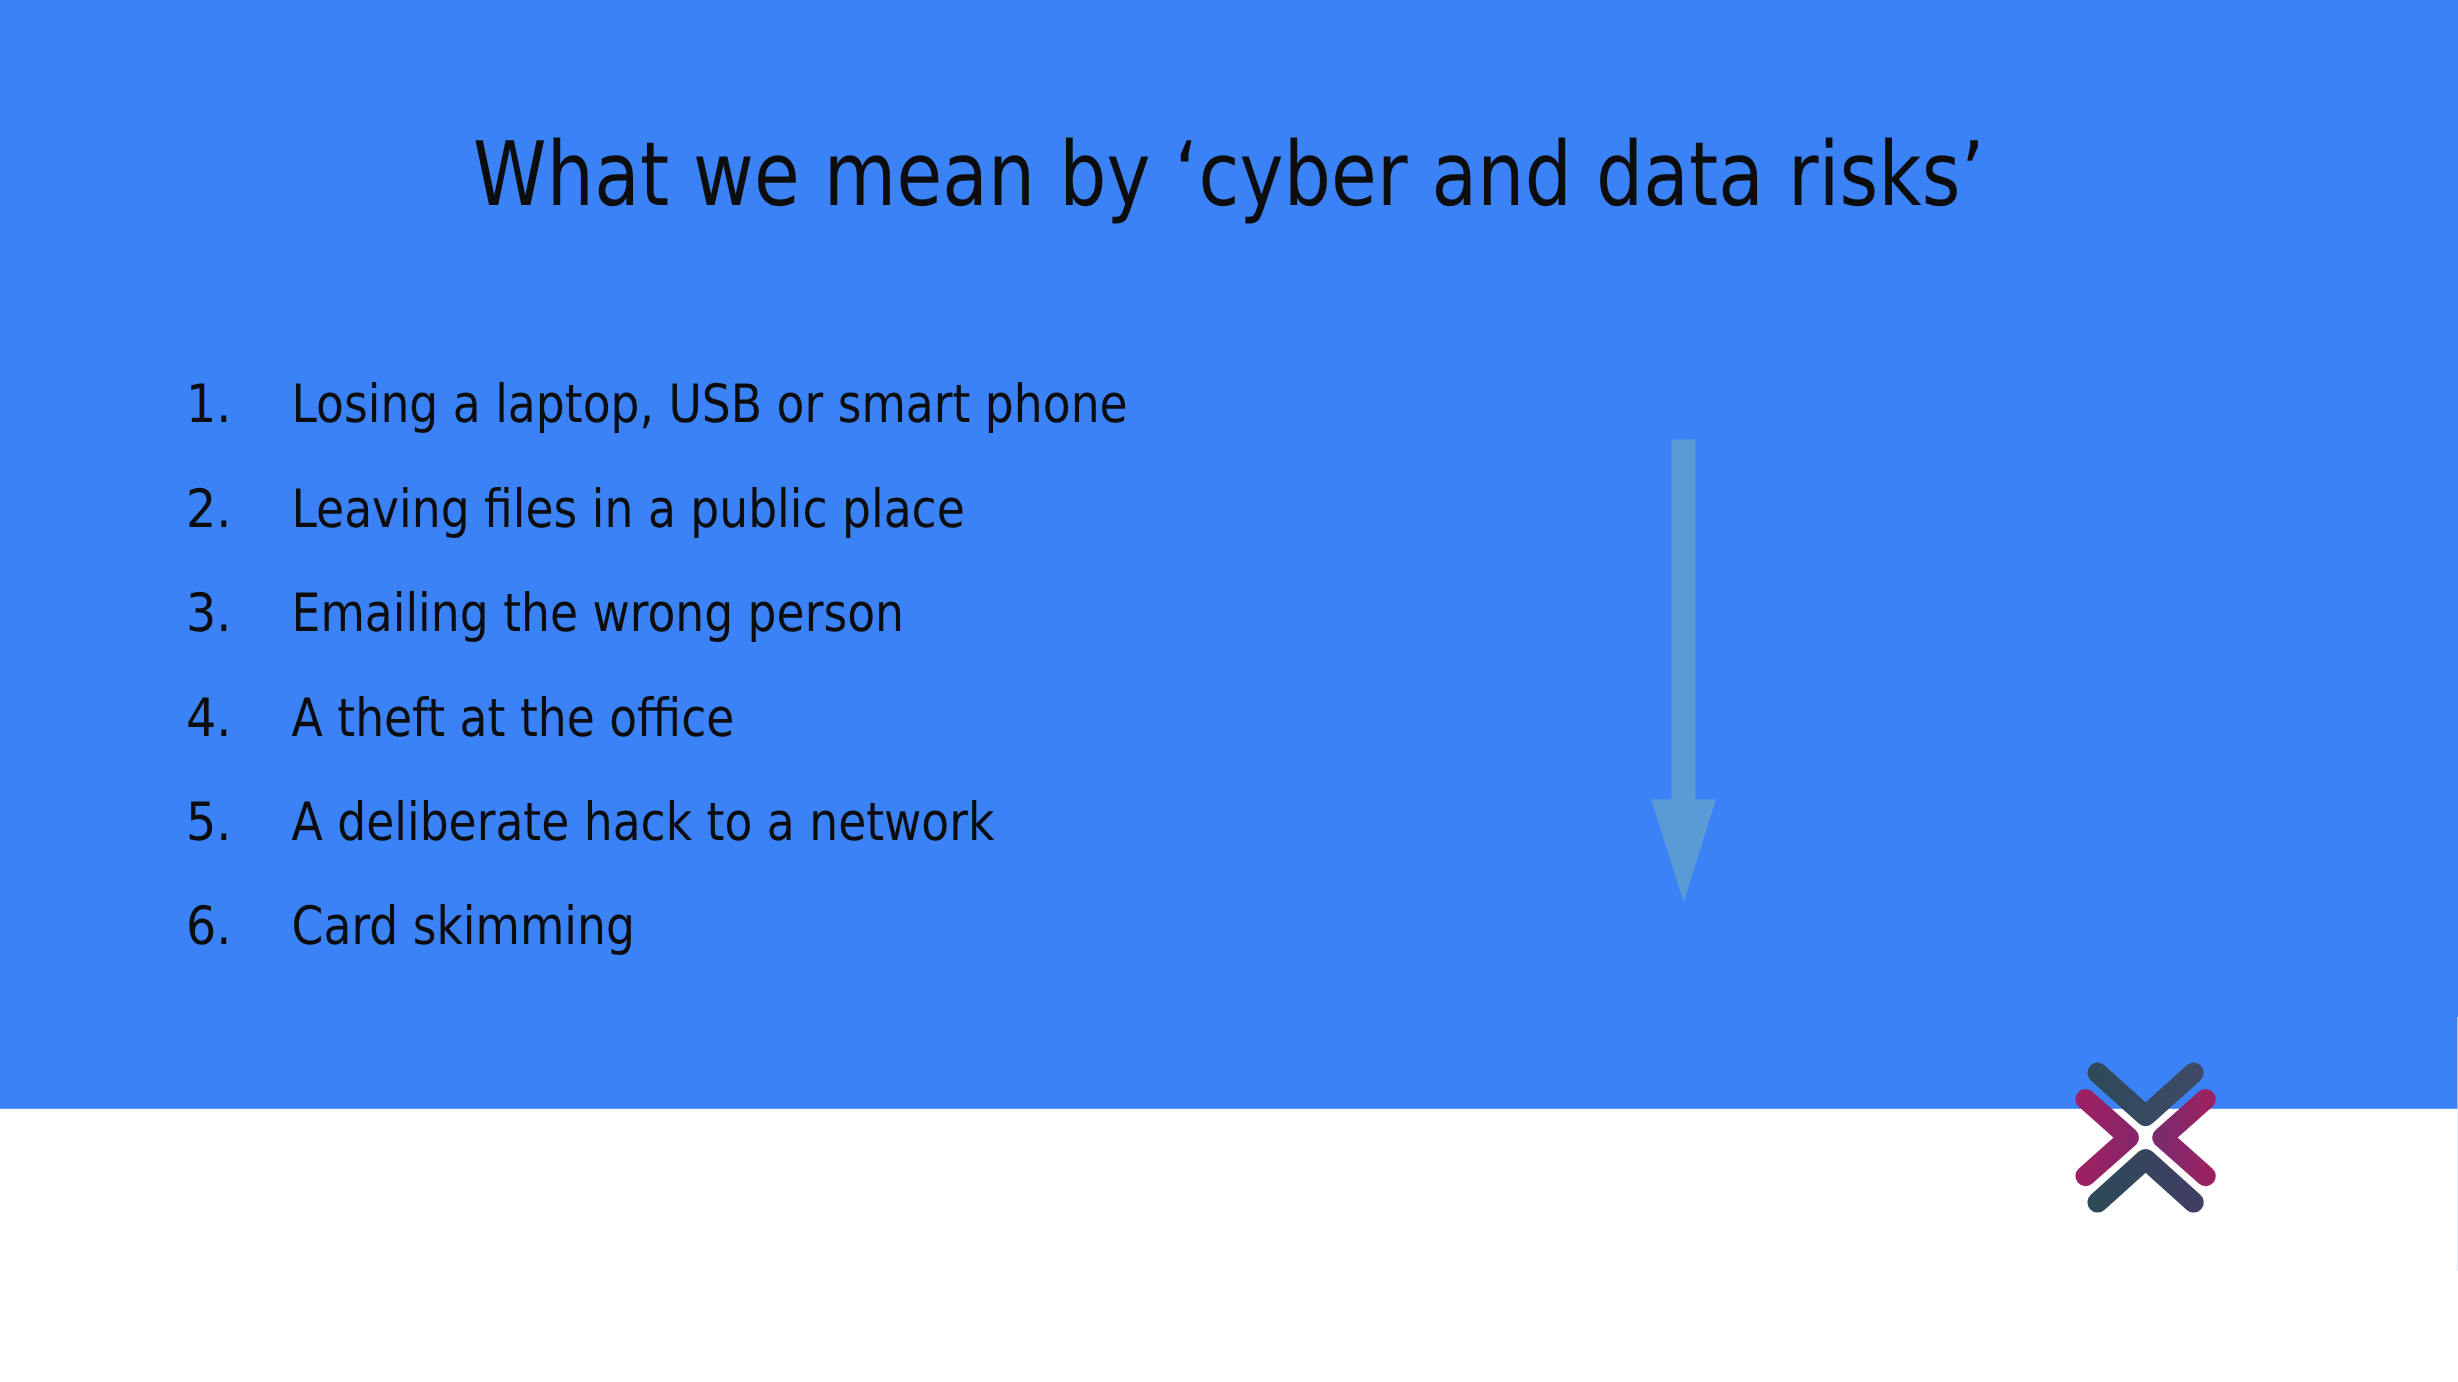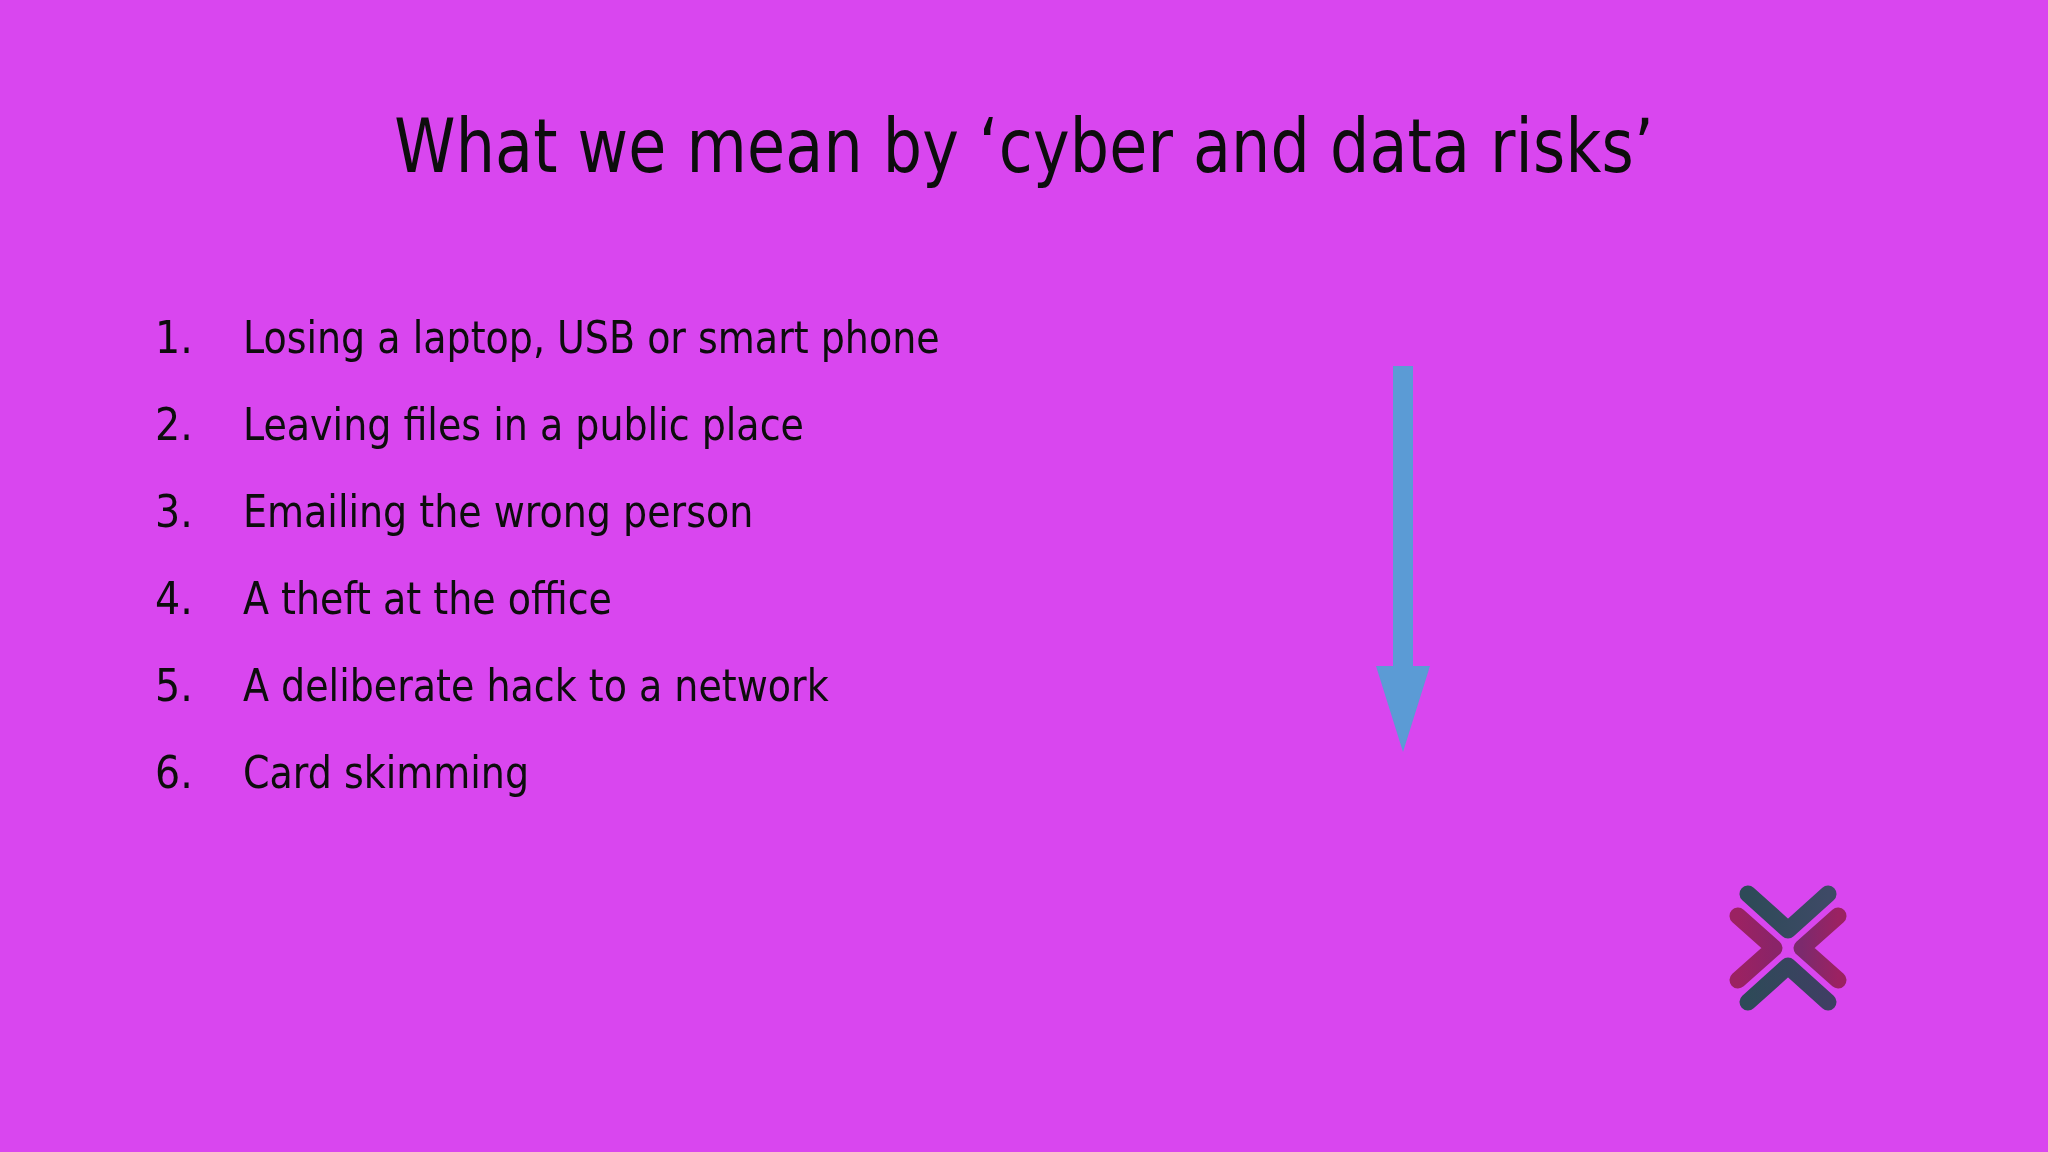--- a/index.html
+++ b/index.html
@@ -12,22 +12,22 @@
   }
 
   body {
     font-family:"Liberation Sans", sans-serif;
     color:#000000;
   }
 
   #slide {
     position:relative;
     width:2048px;
-    height:1152px;
-    background:#d946ef;
+    height:924px;
+    background:#3b82f6;
   }
 
   
   #slide-title {
     position:absolute;
     left:0;
     top:108px;
     width:2048px;
     text-align:center;
     font-family:"DejaVu Sans Condensed","Liberation Sans", sans-serif;

